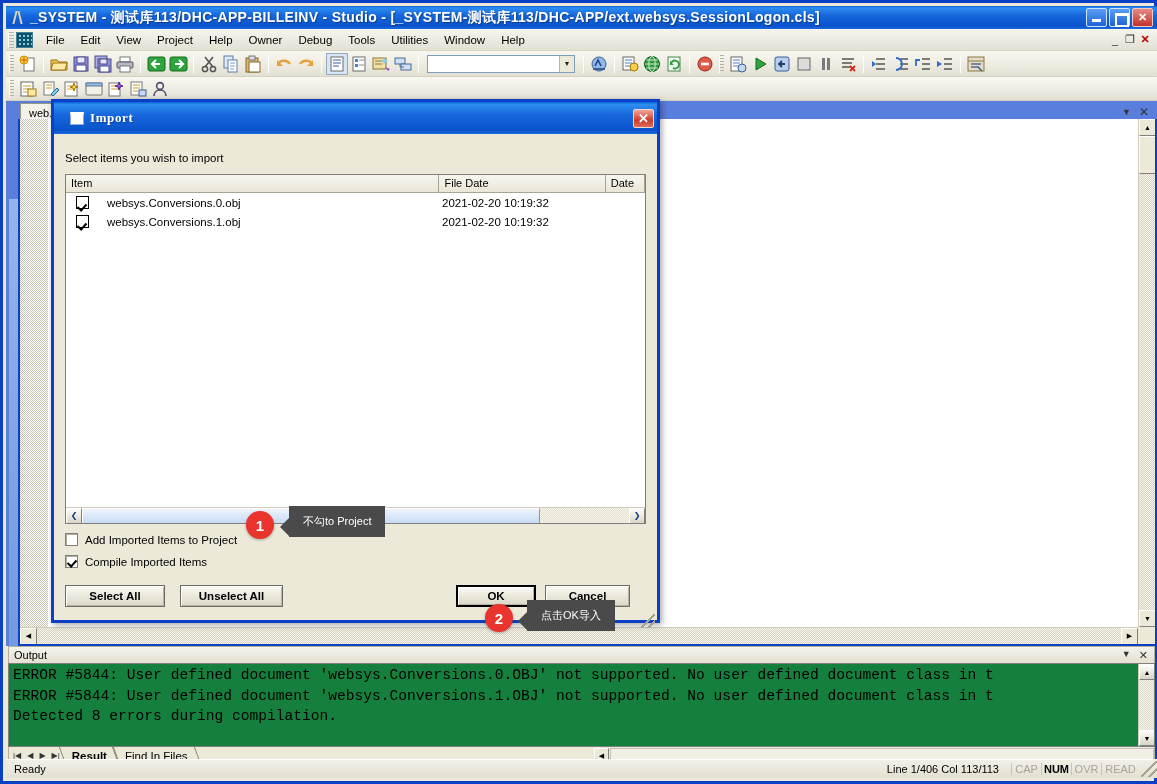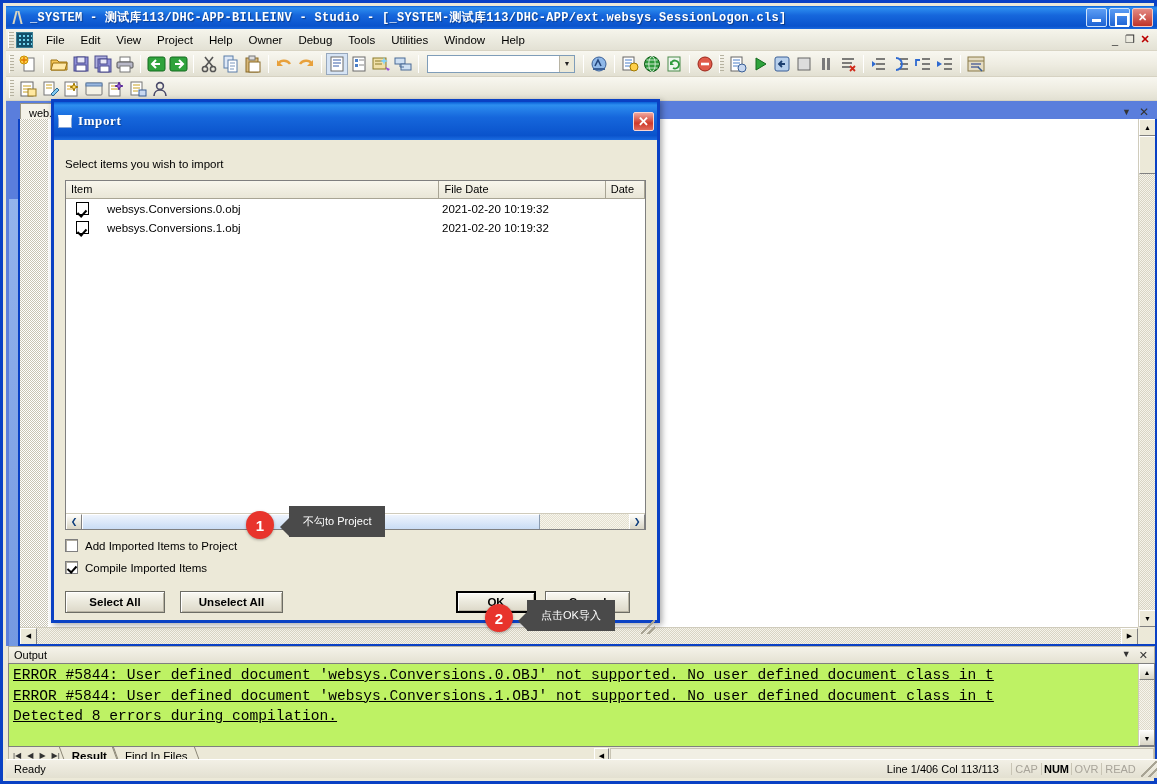--- a/index.html
+++ b/index.html
@@ -40,22 +40,22 @@
     position: absolute; left: 4px; top: 1px; width: 2px; height: 13px;
     background: #d8d4c0; transform: skewX(-14deg);
   }
   .title-app-icon::after {
     content: "";
     position: absolute; left: 9px; top: 1px; width: 2px; height: 13px;
     background: #d8d4c0; transform: skewX(14deg);
   }
   .title-text {
     color: #fff;
-    font-family: Liberation Mono, monospace;
-    font-size: 12px;
+    font-family: Liberation Sans, sans-serif;
+    font-size: 14px;
     font-weight: bold;
     letter-spacing: 0.3px;
     white-space: nowrap;
     text-shadow: 1px 1px 1px rgba(0,0,0,0.35);
     flex: 1;
     overflow: hidden;
   }
   .title-btns { display: flex; gap: 2px; margin-right: 4px; flex: none; }
   .tb-btn {
     width: 21px; height: 19px;
@@ -226,22 +226,22 @@
 
   
   .dialog {
     position: absolute; left: 48px; top: 96px; width: 609px; height: 524px;
     background: #ece9d8;
     border: 3px solid #0a41c4;
     box-shadow: 2px 2px 6px rgba(0,0,0,0.35);
     z-index: 50;
   }
   .dlg-title {
-    height: 38px; background: linear-gradient(to bottom, #0a5fd8 0%, #2d8ef0 8%, #1667dc 40%, #0a53cc 88%, #1b6be0 100%);
-    display: flex; align-items: center; padding-left: 4px;
+    height: 32px; background: linear-gradient(to bottom, #0a5fd8 0%, #2d8ef0 8%, #1667dc 40%, #0a53cc 88%, #1b6be0 100%);
+    display: flex; align-items: center; padding-left: 16px;
   }
   .dlg-icon {
     width: 14px; height: 13px; background: #fff; border: 1px solid #8aa8d8;
     border-top: 4px solid #ffffff; flex:none; margin-right: 6px;
   }
   .dlg-title-text {
     color: #fff; font-family: "Liberation Serif", serif; font-weight: bold;
     font-size: 13px; letter-spacing: 0.6px; flex: 1;
     text-shadow: 1px 1px 1px rgba(0,0,0,0.3);
   }
@@ -345,22 +345,22 @@
   .output-pane {
     position: absolute; left: 5px; top: 643px; width: 1147px; height: 118px;
   }
   .out-header {
     height: 17px; background: linear-gradient(to bottom,#f5f3ea,#e4e1d2);
     border: 1px solid #b5b1a1; border-bottom: none;
     display: flex; align-items: center; padding-left: 5px; font-size: 11px;
   }
   .out-header .oh-right { margin-left: auto; display:flex; gap:8px; padding-right:6px; color:#333; }
   .out-body {
-    position: relative; height: 84px; background: #bef264;
-    border: 1px solid #7f7f7f; overflow: hidden; text-decoration: underline;
+    position: relative; height: 84px; background: #15803d;
+    border: 1px solid #7f7f7f; overflow: hidden;
   }
   .out-text {
     font-family: "Liberation Mono", monospace;
     font-size: 14.6px; line-height: 18.5px; white-space: pre;
     padding: 2px 0 0 4px; color: #000;
   }
   .out-vscroll {
     position: absolute; right: 0; top: 0; bottom: 0; width: 16px;
     background: repeating-conic-gradient(#dedacb 0% 25%, #f7f5ec 0% 50%) 0 0/2px 2px;
     display: flex; flex-direction: column; justify-content: space-between;

